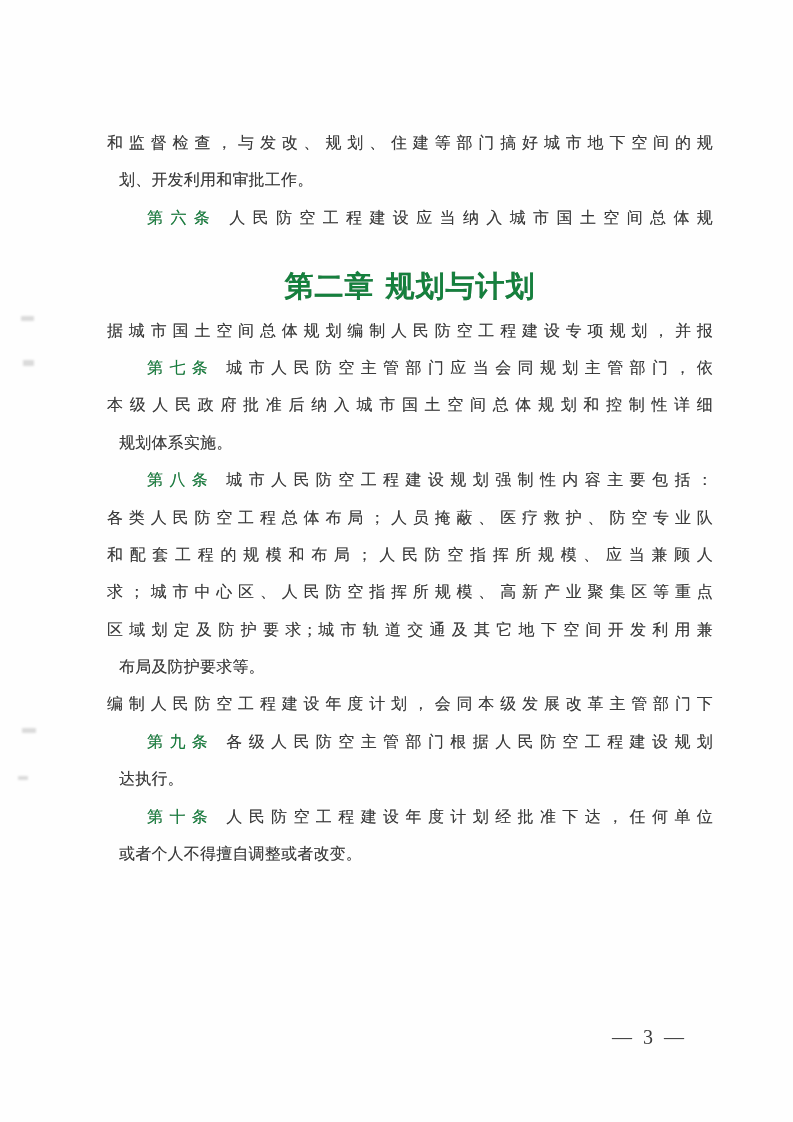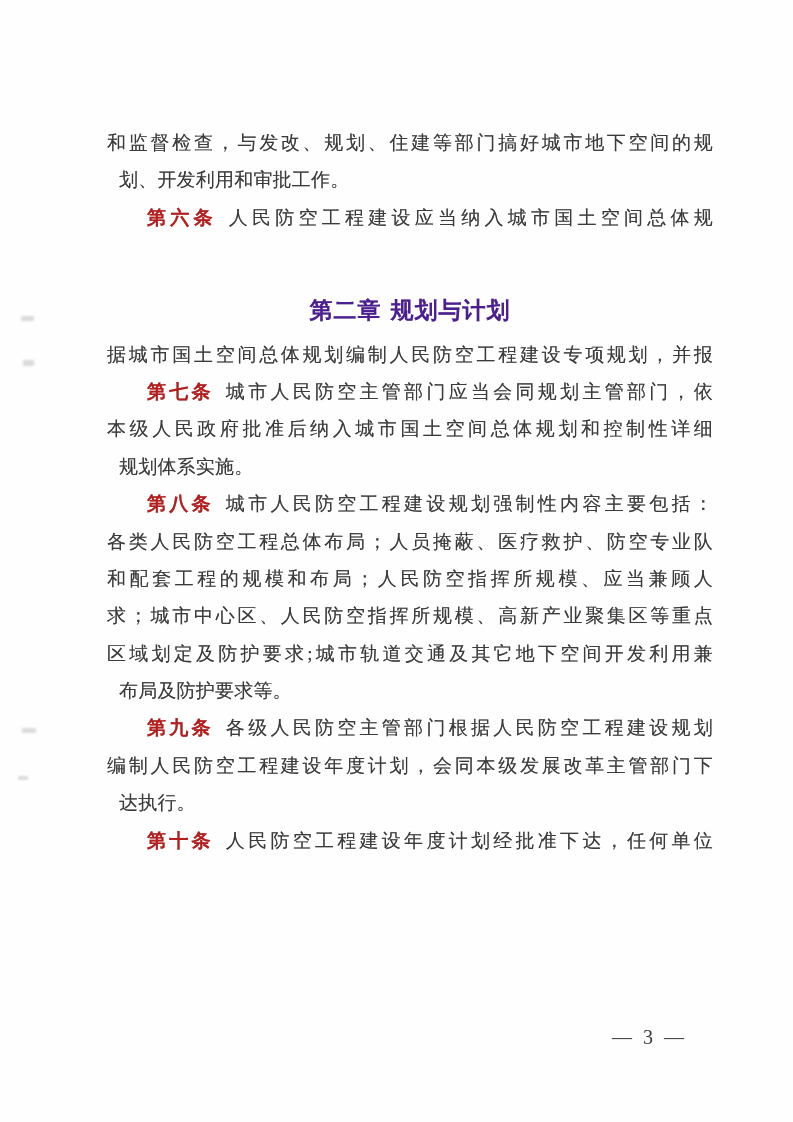--- a/index.html
+++ b/index.html
@@ -18,57 +18,57 @@
   }
   .text-block {
     position: absolute;
     left: 107px;
     top: 124px;
     width: 606px;
   }
   .line {
     height: 37.4px;
     line-height: 37.4px;
-    font-size: 19px;
+    font-size: 16px;
     letter-spacing: 0.2px;
     white-space: nowrap;
     text-align: justify;
     text-justify: inter-character;
     text-shadow: 0 0 0.5px rgba(75,75,75,0.55);
   }
   .line.fill {
     white-space: normal;
     text-align-last: justify;
   }
   .line.last {
     white-space: normal;
     text-align-last: left;
     margin-left: 12px;
   }
   .line.indent {
     padding-left: 40px;
   }
   .art-label {
     font-family: "DejaVu Sans", "Liberation Sans", sans-serif;
-    font-weight: bold;
-    color: #b91c1c;
+    font-weight: normal;
+    color: #15803d;
     margin-right: 12px;
   }
   .chapter-heading {
     height: 37.4px;
     line-height: 37.4px;
-    margin-top: 56px;
+    margin-top: 32px;
     margin-bottom: 6px;
     text-align: center;
     text-align-last: center;
     font-family: "DejaVu Sans", "Liberation Sans", sans-serif;
     font-weight: bold;
-    font-size: 23px;
+    font-size: 29px;
     letter-spacing: 1px;
-    color: #4c1d95;
+    color: #15803d;
     text-shadow: 0 0 0.5px rgba(60,60,60,0.5);
   }
   .page-number {
     position: absolute;
     left: 612px;
     top: 1026px;
     font-size: 20px;
     letter-spacing: 3px;
     color: #3b3b3b;
     font-family: "Liberation Serif", "DejaVu Serif", serif;
@@ -117,26 +117,27 @@
     <div class="para">
       <div class="line fill indent"><span class="art-label">第八条</span><span>城市人民防空工程建设规划强制性内容主要包括：</span></div>
       <div class="line fill">各类人民防空工程总体布局；人员掩蔽、医疗救护、防空专业队</div>
       <div class="line fill">和配套工程的规模和布局；人民防空指挥所规模、应当兼顾人</div>
       <div class="line fill">求；城市中心区、人民防空指挥所规模、高新产业聚集区等重点</div>
       <div class="line fill">区域划定及防护要求;城市轨道交通及其它地下空间开发利用兼</div>
       <div class="line last">布局及防护要求等。</div>
     </div>
 
     <div class="para">
+      <div class="line fill">编制人民防空工程建设年度计划，会同本级发展改革主管部门下</div>
       <div class="line fill indent"><span class="art-label">第九条</span><span>各级人民防空主管部门根据人民防空工程建设规划</span></div>
-      <div class="line fill">编制人民防空工程建设年度计划，会同本级发展改革主管部门下</div>
       <div class="line last">达执行。</div>
     </div>
 
     <div class="para">
       <div class="line fill indent"><span class="art-label">第十条</span><span>人民防空工程建设年度计划经批准下达，任何单位</span></div>
+      <div class="line last">或者个人不得擅自调整或者改变。</div>
     </div>
 
   </div>
 
   <div class="page-number">— 3 —</div>
 
 </div>
 
 </body></html>

